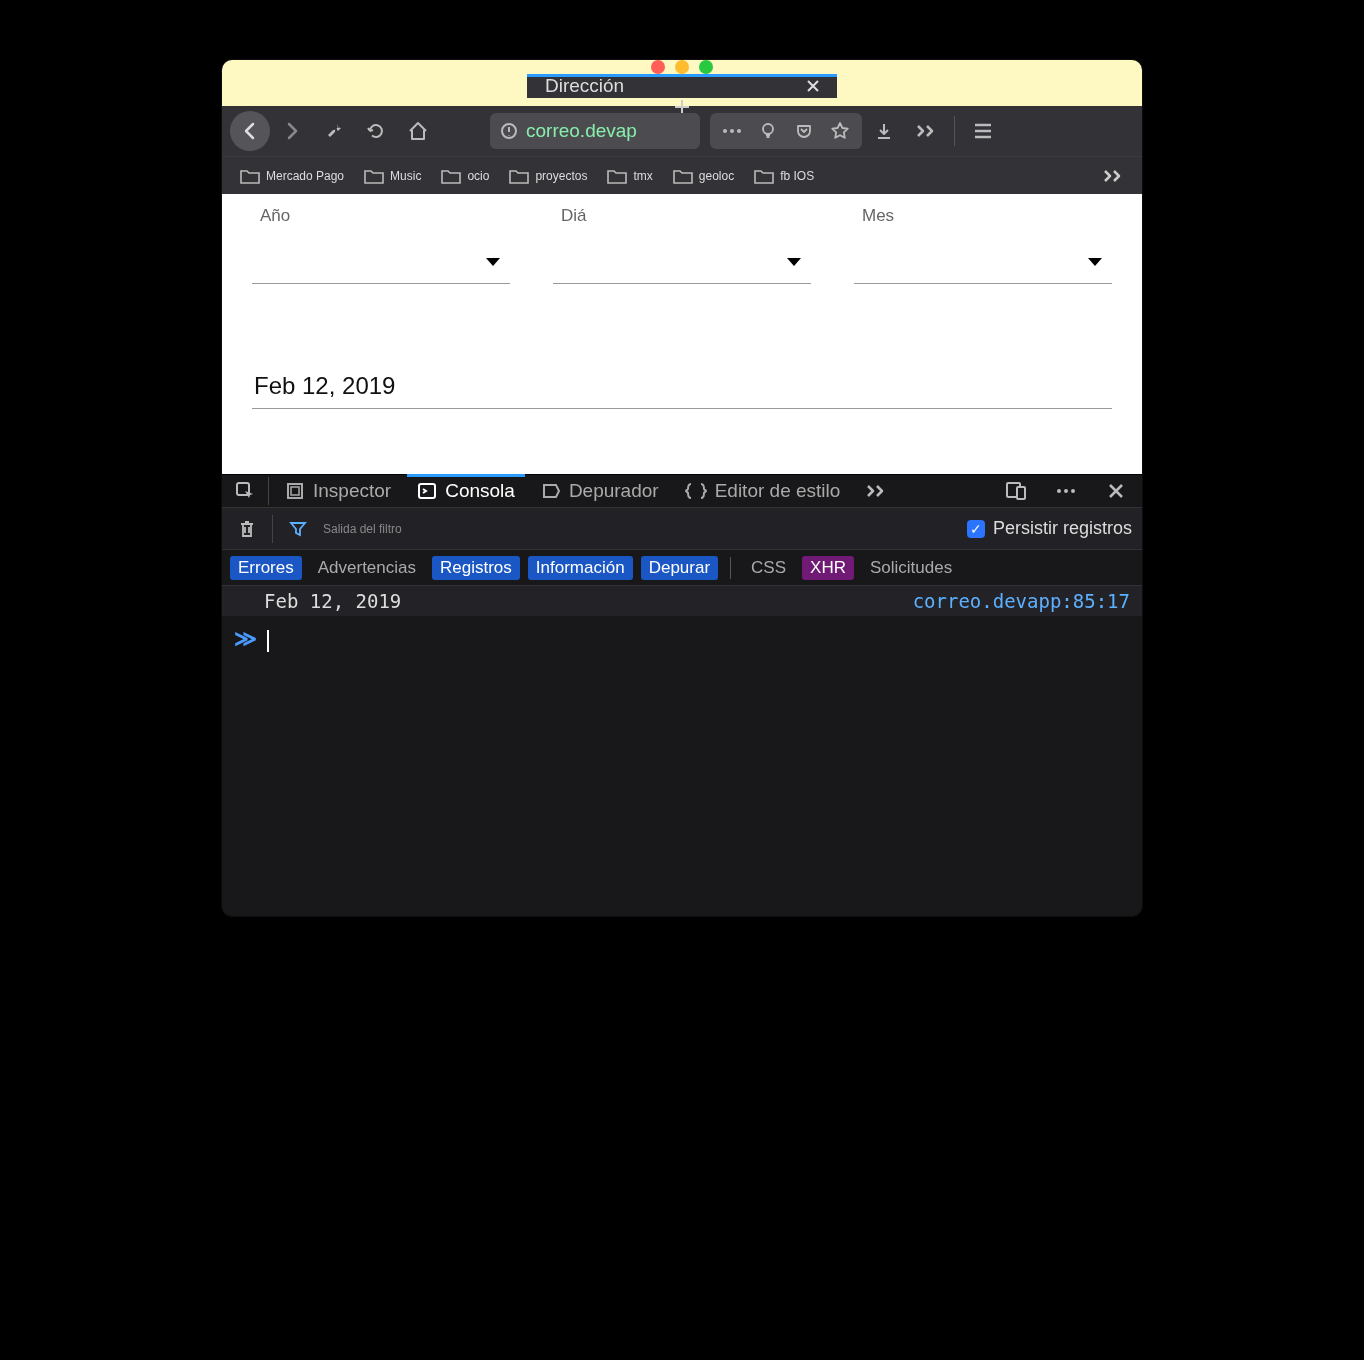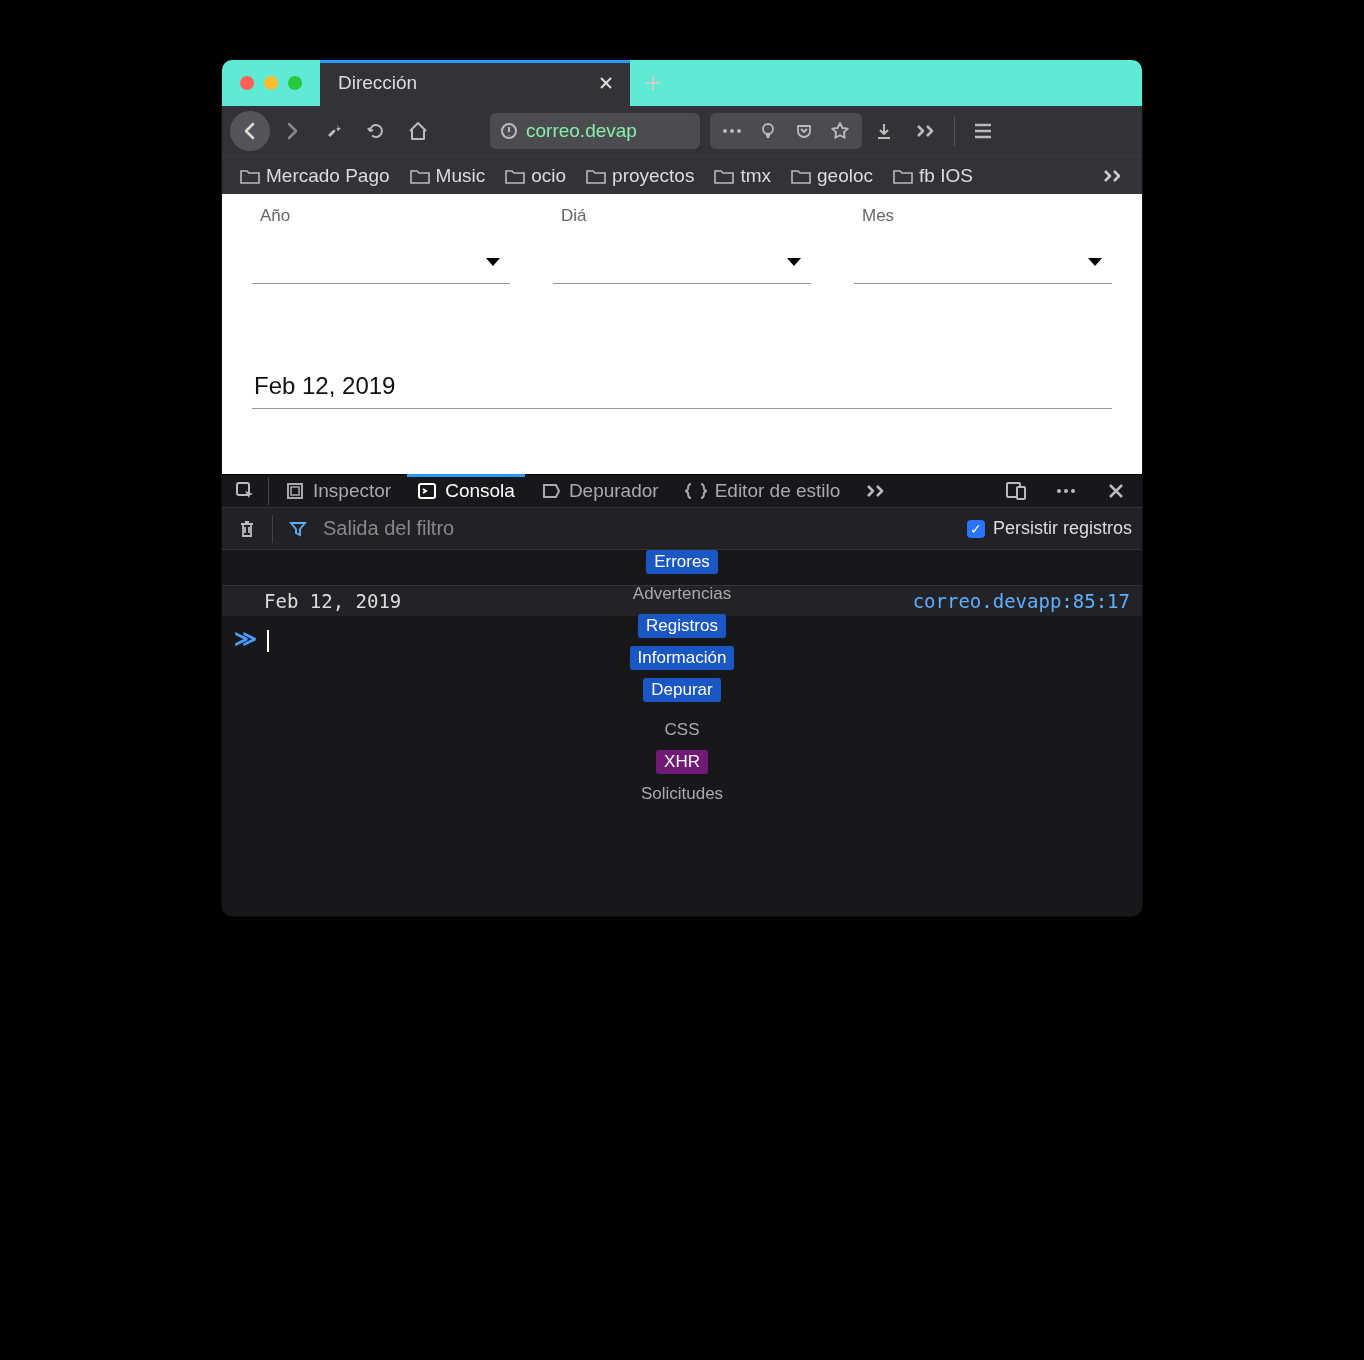--- a/index.html
+++ b/index.html
@@ -17,22 +17,23 @@
     width: 920px;
     background: #0c0c0d;
     border-radius: 10px;
     overflow: hidden;
     box-shadow: 0 0 0 1px rgba(255,255,255,0.05);
   }
   
   .tabstrip {
     display: flex;
     align-items: center;
-    background: #5eead4;
+    background: #fef9c3;
     height: 46px;
+    flex-direction: column;
   }
   .traffic {
     display: flex;
     gap: 10px;
     padding: 0 18px;
   }
   .dot { width: 14px; height: 14px; border-radius: 50%; }
   .dot.red { background: #ff5f57; }
   .dot.yellow { background: #febc2e; }
   .dot.green { background: #28c840; }
@@ -112,21 +113,21 @@
     height: 38px;
     padding: 0 10px;
     gap: 4px;
     border-top: 1px solid #3a3940;
   }
   .bm {
     display: flex;
     align-items: center;
     gap: 6px;
     color: #ddd;
-    font-size: 19px;
+    font-size: 12px;
     padding: 4px 8px;
     cursor: pointer;
   }
   .bm svg { flex-shrink: 0; }
   .bookbar .more { margin-left: auto; color: #ccc; padding: 4px 8px; cursor: pointer; }
   
   .page {
     background: #fff;
     padding: 12px 30px 30px 30px;
     min-height: 280px;
@@ -208,21 +209,21 @@
     align-items: center;
     height: 42px;
     background: #222226;
     border-bottom: 1px solid #333;
     padding: 0 10px;
     gap: 10px;
   }
   .filter-input {
     flex: 1;
     color: #888;
-    font-size: 20px;
+    font-size: 12px;
   }
   .persist {
     display: flex;
     align-items: center;
     gap: 8px;
     color: #ddd;
     font-size: 18px;
   }
   .chk {
     width: 18px; height: 18px;
@@ -234,21 +235,20 @@
   }
   
   .catbar {
     display: flex;
     align-items: center;
     gap: 8px;
     height: 36px;
     padding: 0 8px;
     background: #18181a;
     border-bottom: 1px solid #333;
-    flex-direction: column;
   }
   .pill {
     font-size: 17px;
     padding: 2px 8px;
     border-radius: 3px;
     cursor: pointer;
   }
   .pill.on { background: #1a57c4; color: #fff; }
   .pill.off { color: #aaa; }
   .pill.css { color: #aaa; }

